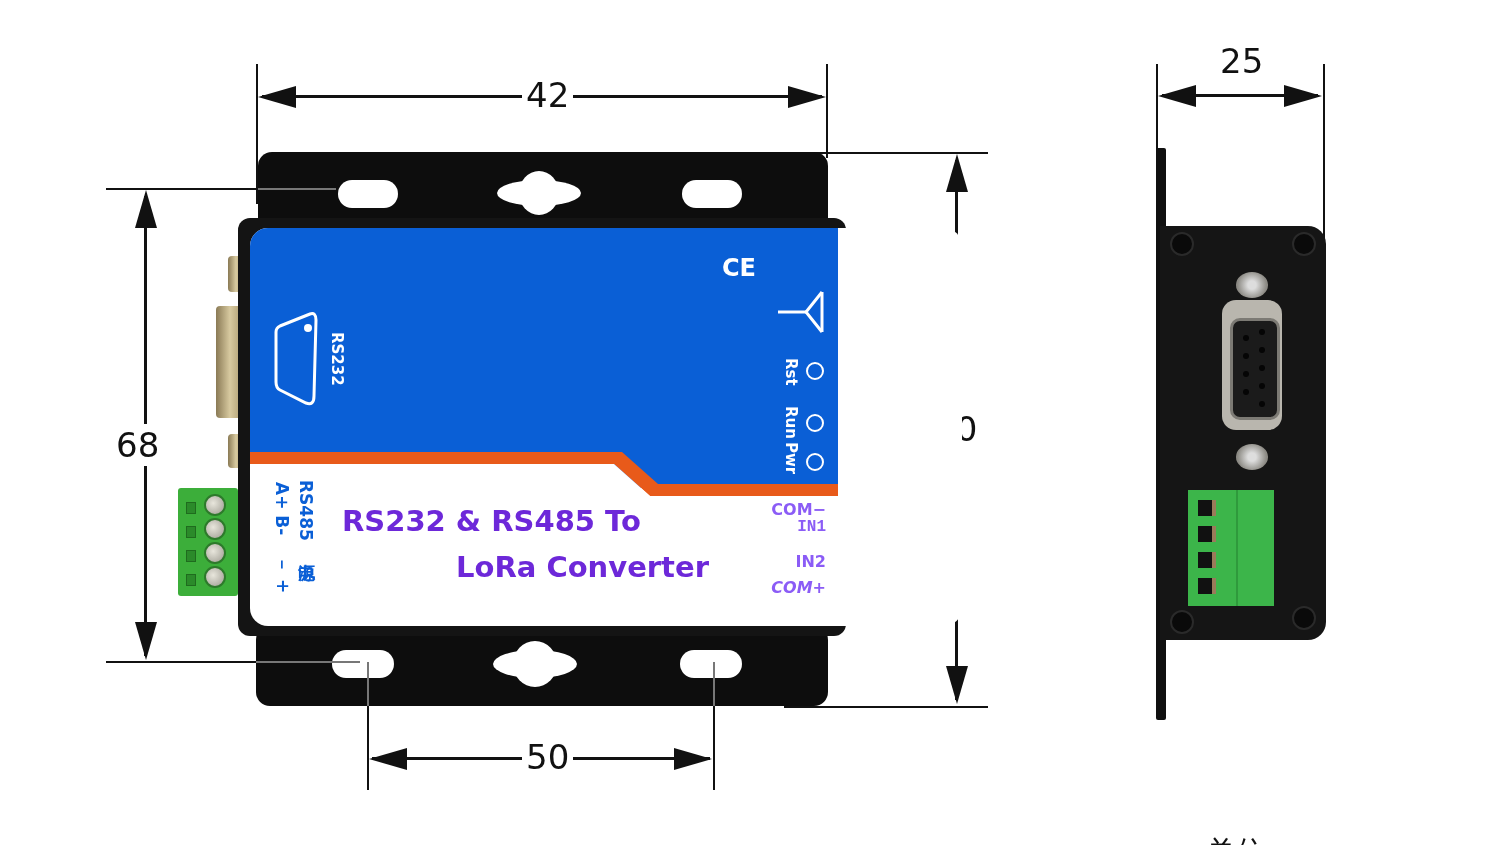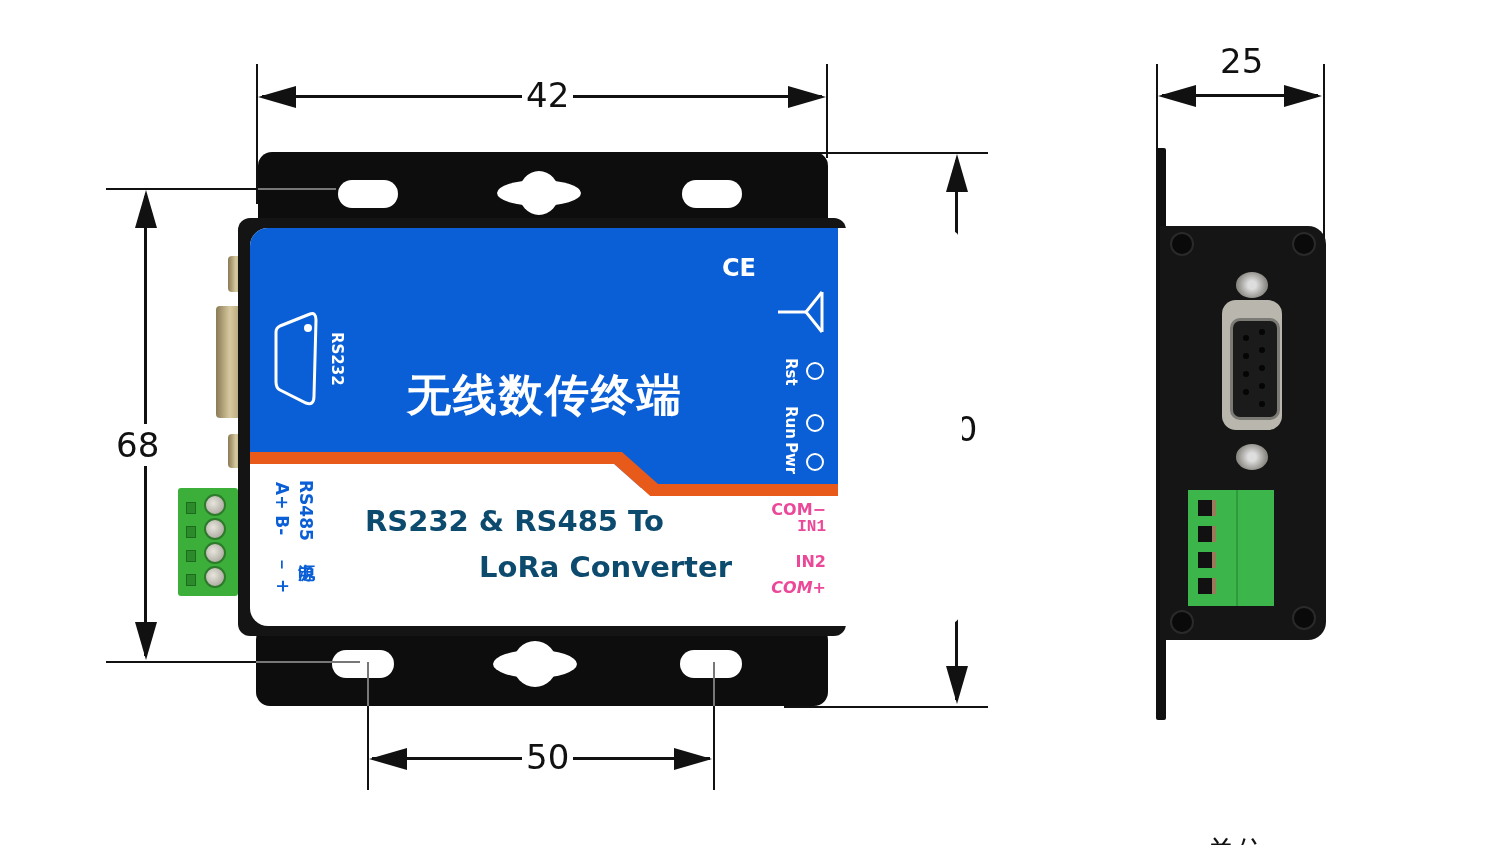--- a/index.html
+++ b/index.html
@@ -14,22 +14,22 @@
   
   .body-case { position:absolute; left:238px; top:218px; width:608px; height:418px; background:#141414; border-radius:12px; }
   .panel { position:absolute; left:250px; top:228px; width:712px; height:398px; border-radius:18px; overflow:hidden; background:#fff; }
   .blue { position:absolute; left:0; top:0; width:588px; height:260px; background:#0a5fd6; }
   .model-box { position:absolute; left:160px; top:62px; width:262px; height:66px; background:#fff; border-radius:6px; color:#0a5fd6; font-weight:bold; font-size:40px; text-align:center; line-height:66px; font-family:"DejaVu Sans", sans-serif; letter-spacing:1px; }
   .cn-title { position:absolute; left:130px; top:140px; width:330px; text-align:center; color:#fff; font-weight:bold; font-size:44px; line-height:54px; letter-spacing:2px; }
   .ce { position:absolute; left:472px; top:26px; color:#fff; font-size:24px; font-weight:bold; }
   .vtext { position:absolute; writing-mode:vertical-rl; color:#fff; font-weight:bold; font-size:15px; }
   .vtext-blue { position:absolute; writing-mode:vertical-rl; color:#0a5fd6; font-weight:bold; font-size:17px; }
   .led { position:absolute; width:14px; height:14px; border:2px solid #fff; border-radius:50%; }
-  .en-title { position:absolute; color:#0c4a6e; font-weight:bold; font-size:29px;margin-left:23px; }
-  .com-label { position:absolute; color:#ec4899; font-weight:bold; font-size:16px; text-align:right; width:70px; }
+  .en-title { position:absolute; color:#6d28d9; font-weight:bold; font-size:29px; }
+  .com-label { position:absolute; color:#8b5cf6; font-weight:bold; font-size:16px; text-align:right; width:70px; }
   .terminal { position:absolute; background:#3cae3a; border-radius:3px; }
   .screw { position:absolute; width:18px; height:18px; border-radius:50%; background:radial-gradient(circle at 40% 40%, #e8e6dc, #9c9a90); border:2px solid #2d7a2b; }
   .tsq { position:absolute; width:8px; height:10px; background:#2b8a2a; border:1px solid #1f6b1e; }
   .db9-side { position:absolute; background:linear-gradient(90deg,#8a7a55,#d8caa0,#a8966a); border-radius:4px; }
   .antenna-cap { position:absolute; background:#e01818; border-radius:4px 14px 14px 4px; }
   .antenna-base { position:absolute; background:linear-gradient(180deg,#b88a2a,#e0c070,#a07820); border-radius:3px; }
   
   .side-plate { position:absolute; background:#101010; }
   .side-body { position:absolute; left:1160px; top:226px; width:166px; height:414px; background:#151515; border-radius:0 18px 18px 0; }
   .side-screw { position:absolute; width:20px; height:20px; border-radius:50%; background:#0a0a0a; border:2px solid #2a2a2a; }
@@ -142,21 +142,20 @@
 <div class="body-case"></div>
 <div class="panel">
   <div class="blue"></div>
 
   <svg class="abs" style="left:0;top:218px;" width="588" height="50">
     <polygon points="0,6 372,6 408,38 588,38 588,50 400,50 364,18 0,18" fill="#e85a1a"></polygon>
     <polygon points="0,18 364,18 400,50 588,50 588,50 0,50" fill="#ffffff"></polygon>
   </svg>
 
   <div class="ce">CE</div>
-  <div class="cn-title">无线数传终端</div>
 
   <svg class="abs" style="left:24px;top:82px;" width="48" height="100">
     <path d="M6,16 L36,4 Q42,2 42,10 L40,86 Q40,96 32,93 L6,80 Q2,78 2,72 L2,22 Q2,18 6,16 Z" fill="none" stroke="#fff" stroke-width="3"></path>
     <circle cx="34" cy="18" r="4" fill="#fff"></circle>
   </svg>
   <div class="vtext" style="left:78px;top:104px;">RS232</div>
 
   <svg class="abs" style="left:526px;top:62px;" width="50" height="44">
     <line x1="2" y1="22" x2="30" y2="22" stroke="#fff" stroke-width="3"></line>
     <polyline points="46,2 30,22 46,42" fill="none" stroke="#fff" stroke-width="3"></polyline>

